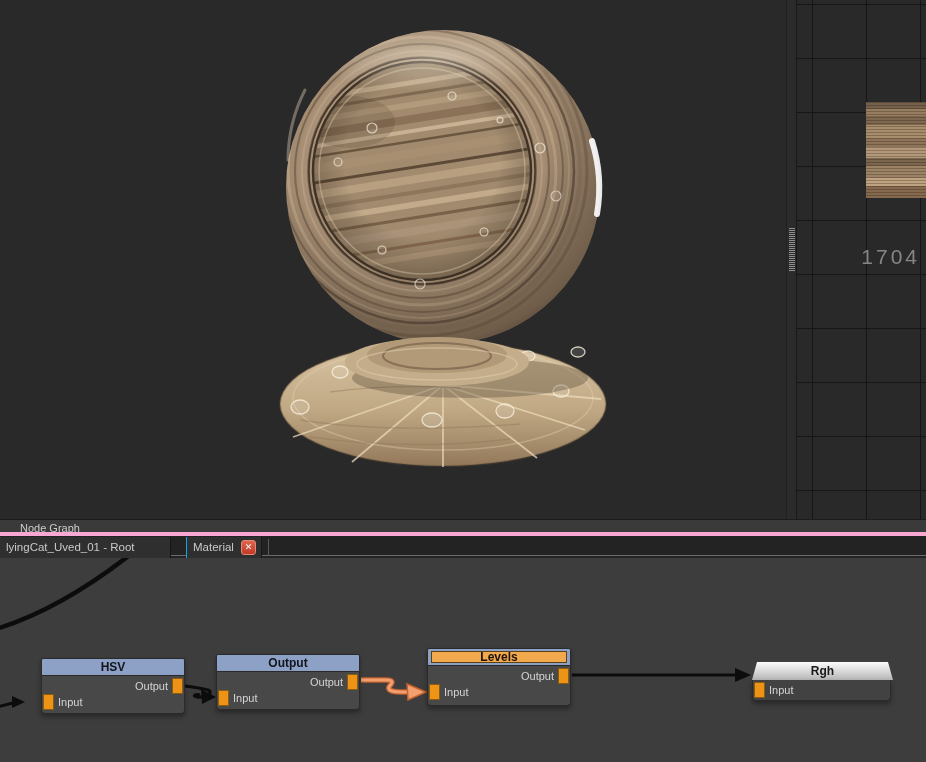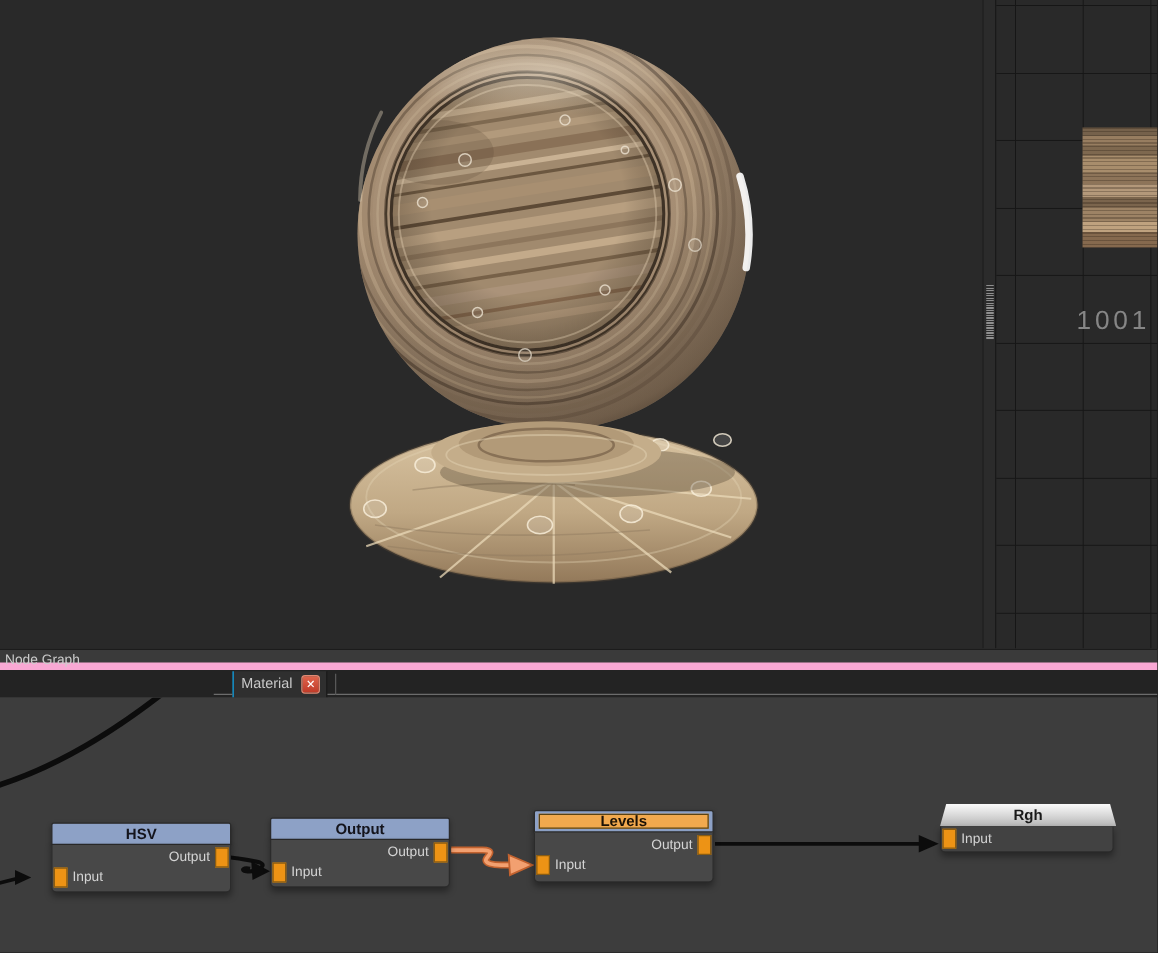--- a/index.html
+++ b/index.html
@@ -31,22 +31,22 @@
         #b3987a 47%,#b3987a 58%,
         #7b654d 58%,#7b654d 67%,
         #9d8365 67%,#9d8365 79%,
         #bfa27f 79%,#bfa27f 87%,
         #85694e 87%,#85694e 100%);}
   #udim{position:absolute;left:15px;top:245px;width:108px;text-align:right;
         font-size:21px;letter-spacing:3px;color:#868686;}
   
   #nodegraph{position:absolute;left:0;top:519px;width:926px;height:243px;background:#3d3d3d;}
   #ng-title{position:absolute;left:0;top:0;width:926px;height:17px;background:#3a3a3a;
-            border-top:1px solid #1c1c1c;border-bottom:6px solid #f9a8d4;box-sizing:border-box;
-            color:#cccccc;font-size:11px;line-height:16px;padding-left:4px;}
+            border-top:1px solid #1c1c1c;border-bottom:4px solid #f9a8d4;box-sizing:border-box;
+            color:#cccccc;font-size:11px;line-height:16px;padding-left:20px;}
   #ng-tabbar{position:absolute;left:0;top:17px;width:926px;height:22px;background:#232323;}
   .tab{position:absolute;top:1px;height:21px;background:#2f2f2f;color:#c9c9c9;
        font-size:11.5px;line-height:20px;box-sizing:border-box;}
   #tab1{left:0;width:171px;border-right:1px solid #171717;padding-left:6px;}
   #tab2{left:186px;width:76px;border-left:1px solid #0ea5e9;border-right:1px solid #171717;padding-left:6px;}
   .tab-hl{position:absolute;top:19px;height:1px;background:#6c6c6c;}
   #hl-a{left:171px;width:15px;}
   #hl-b{left:262px;width:664px;}
   #vline{position:absolute;left:268px;top:3px;width:1px;height:17px;background:#585858;}
   .closebtn{position:absolute;right:5px;top:3px;width:15px;height:15px;border-radius:3px;
@@ -72,21 +72,21 @@
   #node-hsv{left:41px;top:100px;width:144px;}
   #node-invert{left:216px;top:96px;width:144px;}
   #node-levels{left:427px;top:90px;width:144px;}
   #node-hsv .node-body,#node-invert .node-body{height:38px;}
   #node-levels .node-body{height:40px;}
   
   #node-levels .node-header{background:#8da1c6;padding:2px 3px;}
   #node-levels .hdr-inner{height:100%;background:#f2a94e;border:1px solid #5a4213;
     box-sizing:border-box;line-height:11px;font-size:12px;font-weight:bold;color:#1c1206;}
   
-  #node-rgh{left:752px;top:85px;width:141px;}
+  #node-rgh{left:752px;top:104px;width:141px;}
   #node-rgh .node-header{background:linear-gradient(180deg,#fbfbfb 0%,#d6d6d6 55%,#b5b5b5 100%);
     clip-path:polygon(5px 0,136px 0,141px 100%,0 100%);border:none;border-radius:0;
     color:#191919;line-height:18px;}
   #node-rgh .node-body{width:139px;height:21px;background:#424242;}
   #node-rgh .port-in{top:2px;}
   #node-rgh .in-label{top:2px;}
 </style>
 </head>
 <body>
 
@@ -230,29 +230,32 @@
       </g>
     </svg>
   </div>
 
   <div id="splitter">
     <div class="grip"></div>
   </div>
 
   <div id="uvpanel">
     <div id="uvtex"></div>
-    <div id="udim">1001</div>
+    <div id="udim">1704</div>
   </div>
 
   <div id="nodegraph">
     <div id="ng-title">
       <span>Node Graph</span>
     </div>
 
     <div id="ng-tabbar">
+      <div class="tab" id="tab1">
+        <span>lyingCat_Uved_01 - Root</span>
+      </div>
       <div class="tab" id="tab2">
         <span>Material</span>
         <div class="closebtn">
           <span>✕</span>
         </div>
       </div>
       <div class="tab-hl" id="hl-a"></div>
       <div class="tab-hl" id="hl-b"></div>
       <div id="vline"></div>
     </div>

